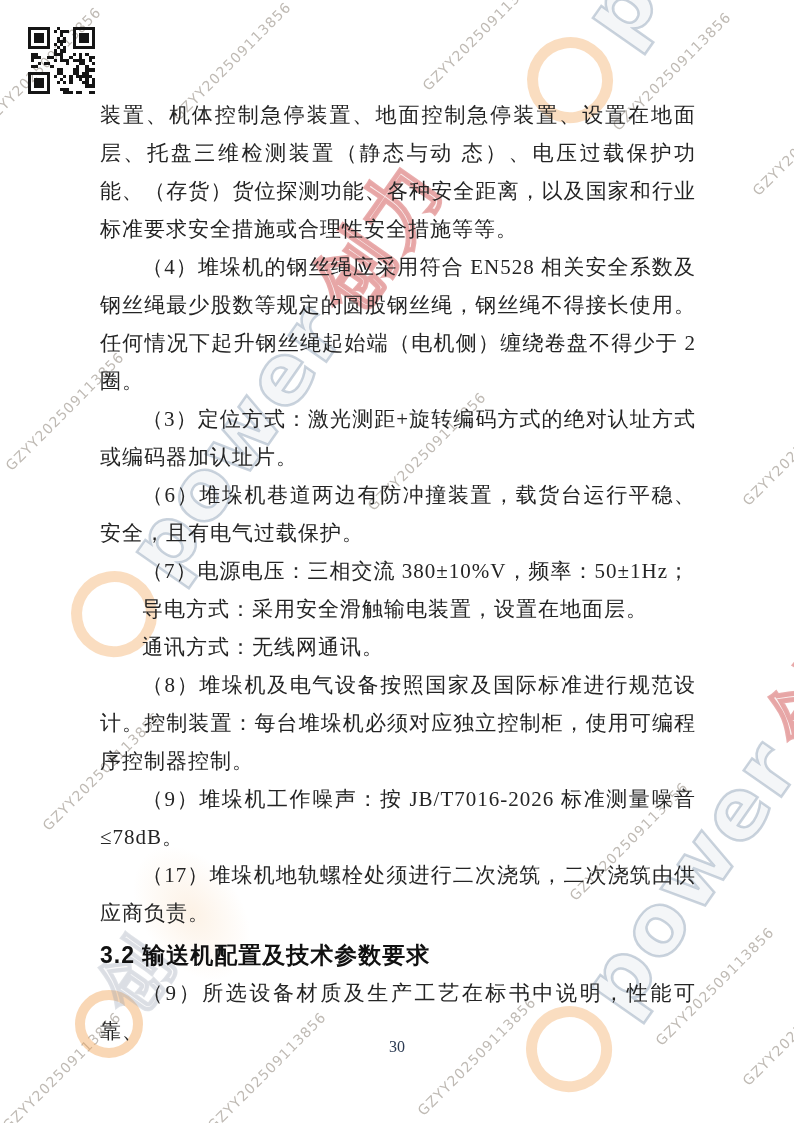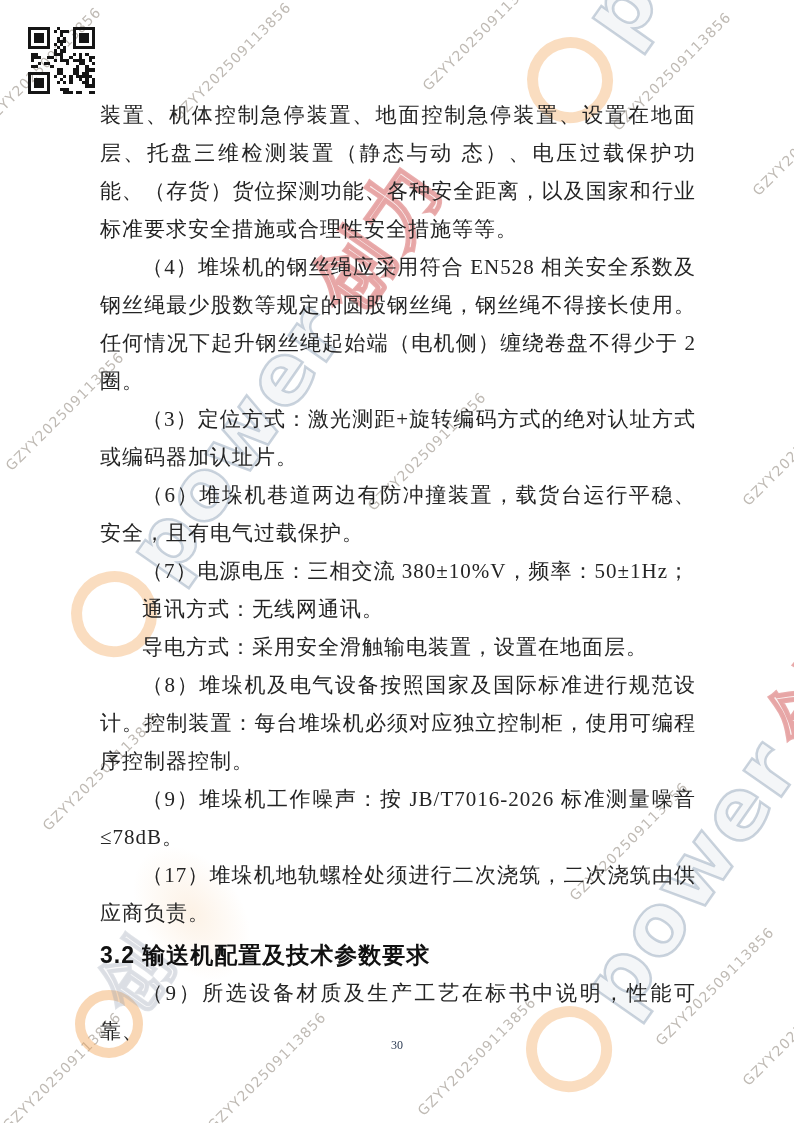--- a/index.html
+++ b/index.html
@@ -58,21 +58,21 @@
   }
   .body-text p { margin:0; text-indent:2em; }
   .body-text p.no-indent { text-indent:0; }
   .body-text h2 {
     margin:4px 0 0 0; font-size:23px; line-height:38px; font-weight:bold;
     color:#111; font-family:"Liberation Sans","DejaVu Sans",sans-serif;
     letter-spacing:1px; text-indent:0;
   }
   .footer {
     position:absolute; left:0; top:1038px; width:100%; z-index:1;
-    text-align:center; font-size:12px; color:#2b3a52;
+    text-align:center; font-size:16px; color:#2b3a52;
     font-family:"Liberation Serif","DejaVu Serif",serif;
   }
 </style>
 </head>
 <body>
 
 <div class="page">
   <div class="wm-layer">
       <div class="wm-small" style="left: -15px; top: 115px;">GZYY202509113856</div>
       <div class="wm-small" style="left: 175px; top: 110px;">GZYY202509113856</div>
@@ -310,22 +310,22 @@
       <rect x="16" y="20" width="1" height="1" fill="#151515"></rect>
       <rect x="19" y="20" width="1" height="1" fill="#151515"></rect>
       <rect x="20" y="20" width="1" height="1" fill="#151515"></rect>
     </svg>
   <div class="body-text">
       <p class="no-indent">装置、机体控制急停装置、地面控制急停装置、设置在地面层、托盘三维检测装置（静态与动 态）、电压过载保护功能、（存货）货位探测功能、各种安全距离，以及国家和行业标准要求安全措施或合理性安全措施等等。</p>
       <p>（4）堆垛机的钢丝绳应采用符合 EN528 相关安全系数及钢丝绳最少股数等规定的圆股钢丝绳，钢丝绳不得接长使用。任何情况下起升钢丝绳起始端（电机侧）缠绕卷盘不得少于 2 圈。</p>
       <p>（3）定位方式：激光测距+旋转编码方式的绝对认址方式或编码器加认址片。</p>
       <p>（6）堆垛机巷道两边有防冲撞装置，载货台运行平稳、安全，且有电气过载保护。</p>
       <p>（7）电源电压：三相交流 380±10%V，频率：50±1Hz；</p>
+      <p>导电方式：采用安全滑触输电装置，设置在地面层。</p>
       <p>通讯方式：无线网通讯。</p>
-      <p>导电方式：采用安全滑触输电装置，设置在地面层。</p>
       <p>（8）堆垛机及电气设备按照国家及国际标准进行规范设计。控制装置：每台堆垛机必须对应独立控制柜，使用可编程序控制器控制。</p>
       <p>（9）堆垛机工作噪声：按 JB/T7016-2026 标准测量噪音≤78dB。</p>
       <p>（17）堆垛机地轨螺栓处须进行二次浇筑，二次浇筑由供应商负责。</p>
       <h2>3.2 输送机配置及技术参数要求</h2>
       <p>（9）所选设备材质及生产工艺在标书中说明，性能可靠、</p>
     </div>
   <div class="footer">30</div>
 </div>
 
 </body></html>

